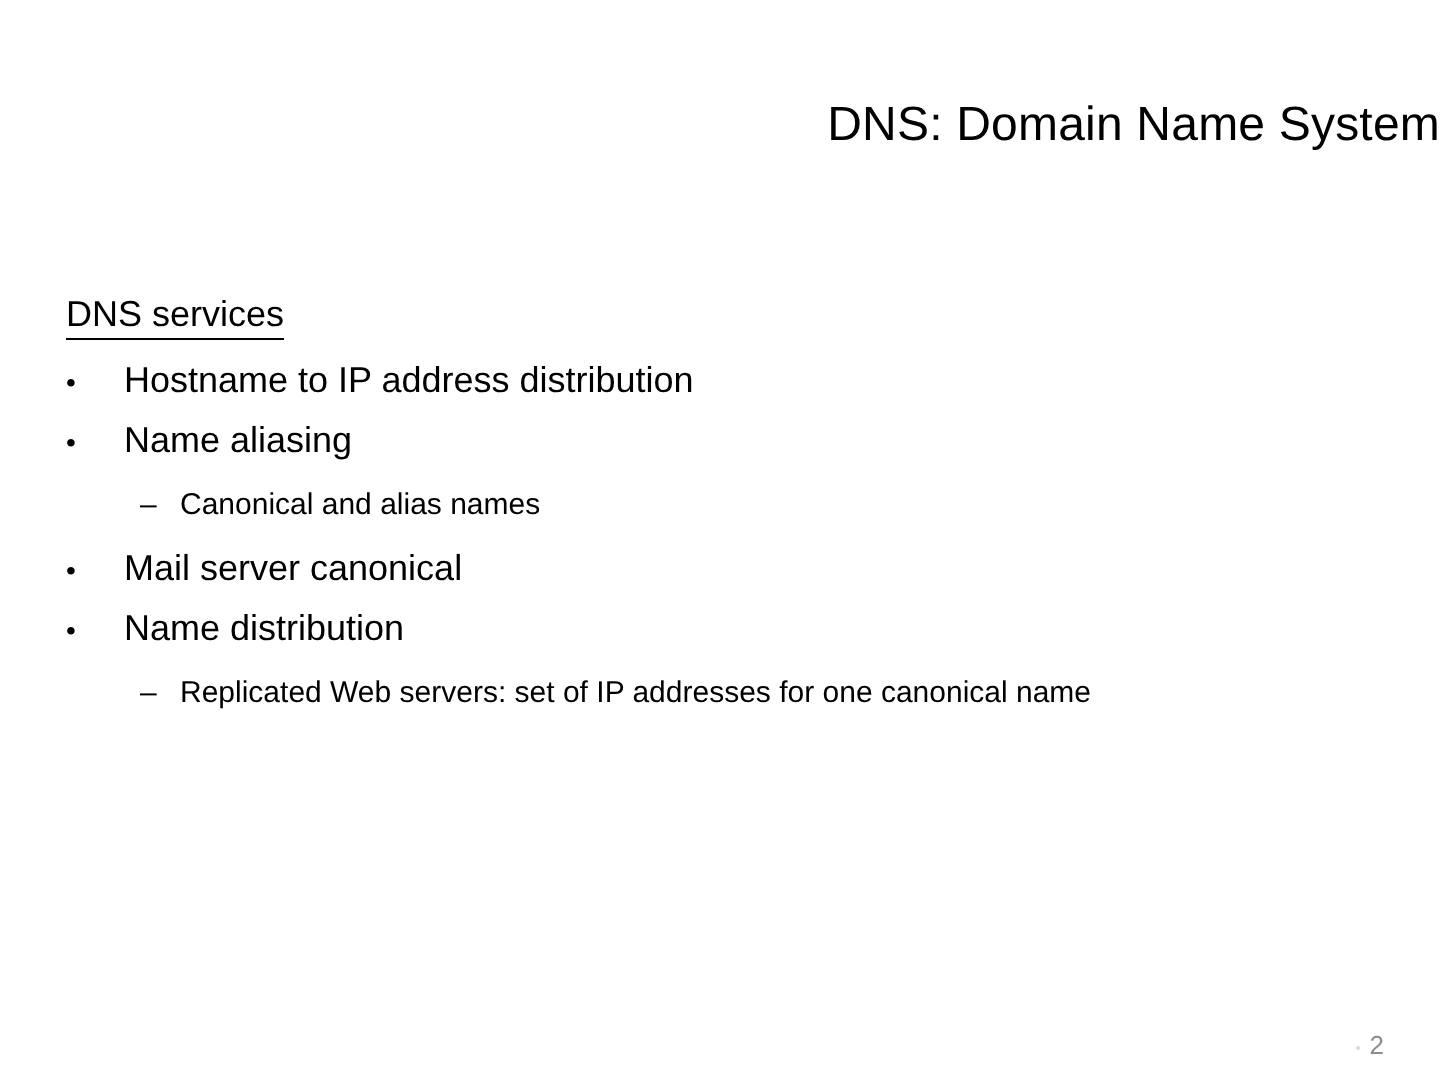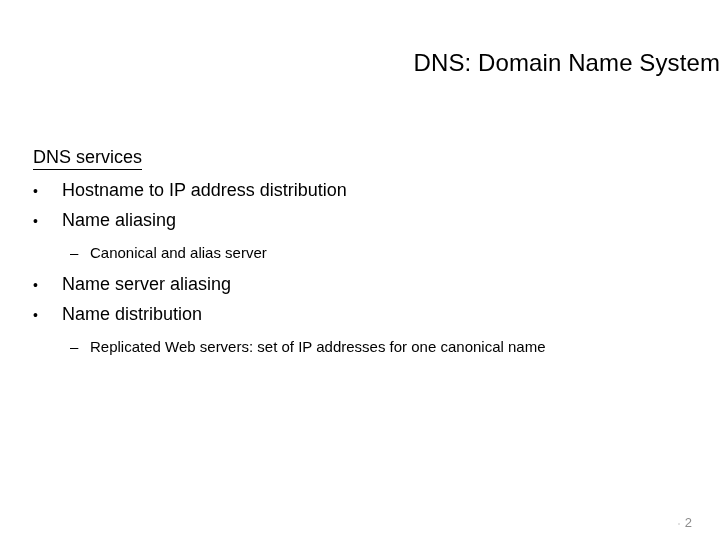--- a/index.html
+++ b/index.html
@@ -154,29 +154,29 @@
       </li>
 
       <li>
         <div class="bullet-row">
           <span class="marker">•</span>
           <span class="btext">Name aliasing</span>
         </div>
         <div class="spacer-sm"></div>
         <div class="sub-row">
           <span class="marker">–</span>
-          <span class="btext">Canonical and alias server</span>
+          <span class="btext">Canonical and alias names</span>
         </div>
         <div class="spacer-sm"></div>
       </li>
 
       <li>
         <div class="bullet-row">
           <span class="marker">•</span>
-          <span class="btext">Name server aliasing</span>
+          <span class="btext">Mail server canonical</span>
         </div>
       </li>
 
       <li>
         <div class="bullet-row">
           <span class="marker">•</span>
           <span class="btext">Name distribution</span>
         </div>
         <div class="spacer-sm"></div>
         <div class="sub-row">

